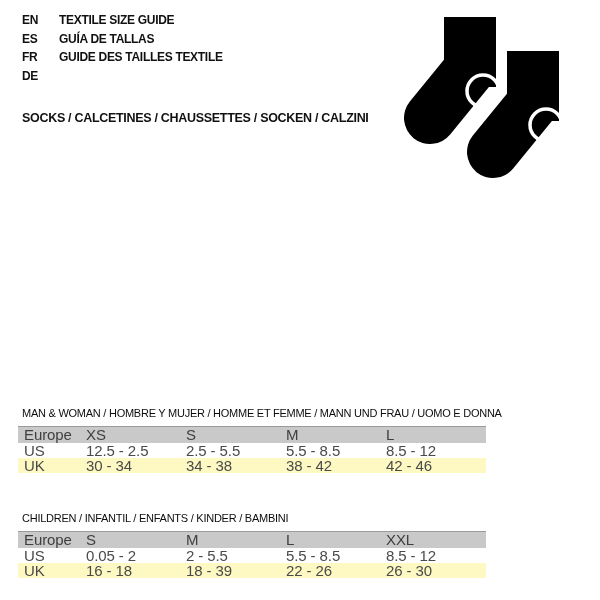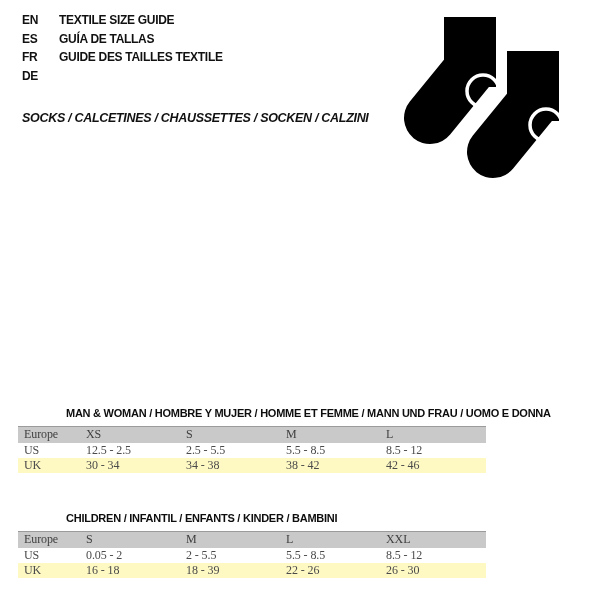--- a/index.html
+++ b/index.html
@@ -31,55 +31,52 @@
 
   .category-line {
     position: absolute;
     left: 22px;
     top: 111px;
     font-weight: bold;
     font-size: 12.5px;
     letter-spacing: -0.3px;
     color: #111111;
     white-space: nowrap;
-    font-style: italic;
   }
 
   
   .socks-icon {
     position: absolute;
     left: 400px;
     top: 6px;
     width: 178px;
     height: 182px;
   }
 
   
   .table-title {
     position: absolute;
     left: 22px;
-    font-weight: bold;
+    font-weight: normal;
     font-size: 11px;
     letter-spacing: -0.25px;
     color: #0d0d0d;
     white-space: nowrap;
-    margin-left: 44px;
   }
   .title-1 { top: 407px; }
   .title-2 { top: 512px; }
 
   table.size-table {
     position: absolute;
     left: 18px;
     width: 468px;
     border-collapse: collapse;
     table-layout: fixed;
-    font-size: 12px;
+    font-size: 15px;
     color: #4a4a4a;
-    font-family: Liberation Serif, serif;
   }
   .table-1 { top: 426px; }
   .table-2 { top: 531px; }
 
   table.size-table col.label-col { width: 68px; }
   table.size-table th, table.size-table td {
     font-weight: normal;
     text-align: left;
     height: 15px;
     padding: 0;

